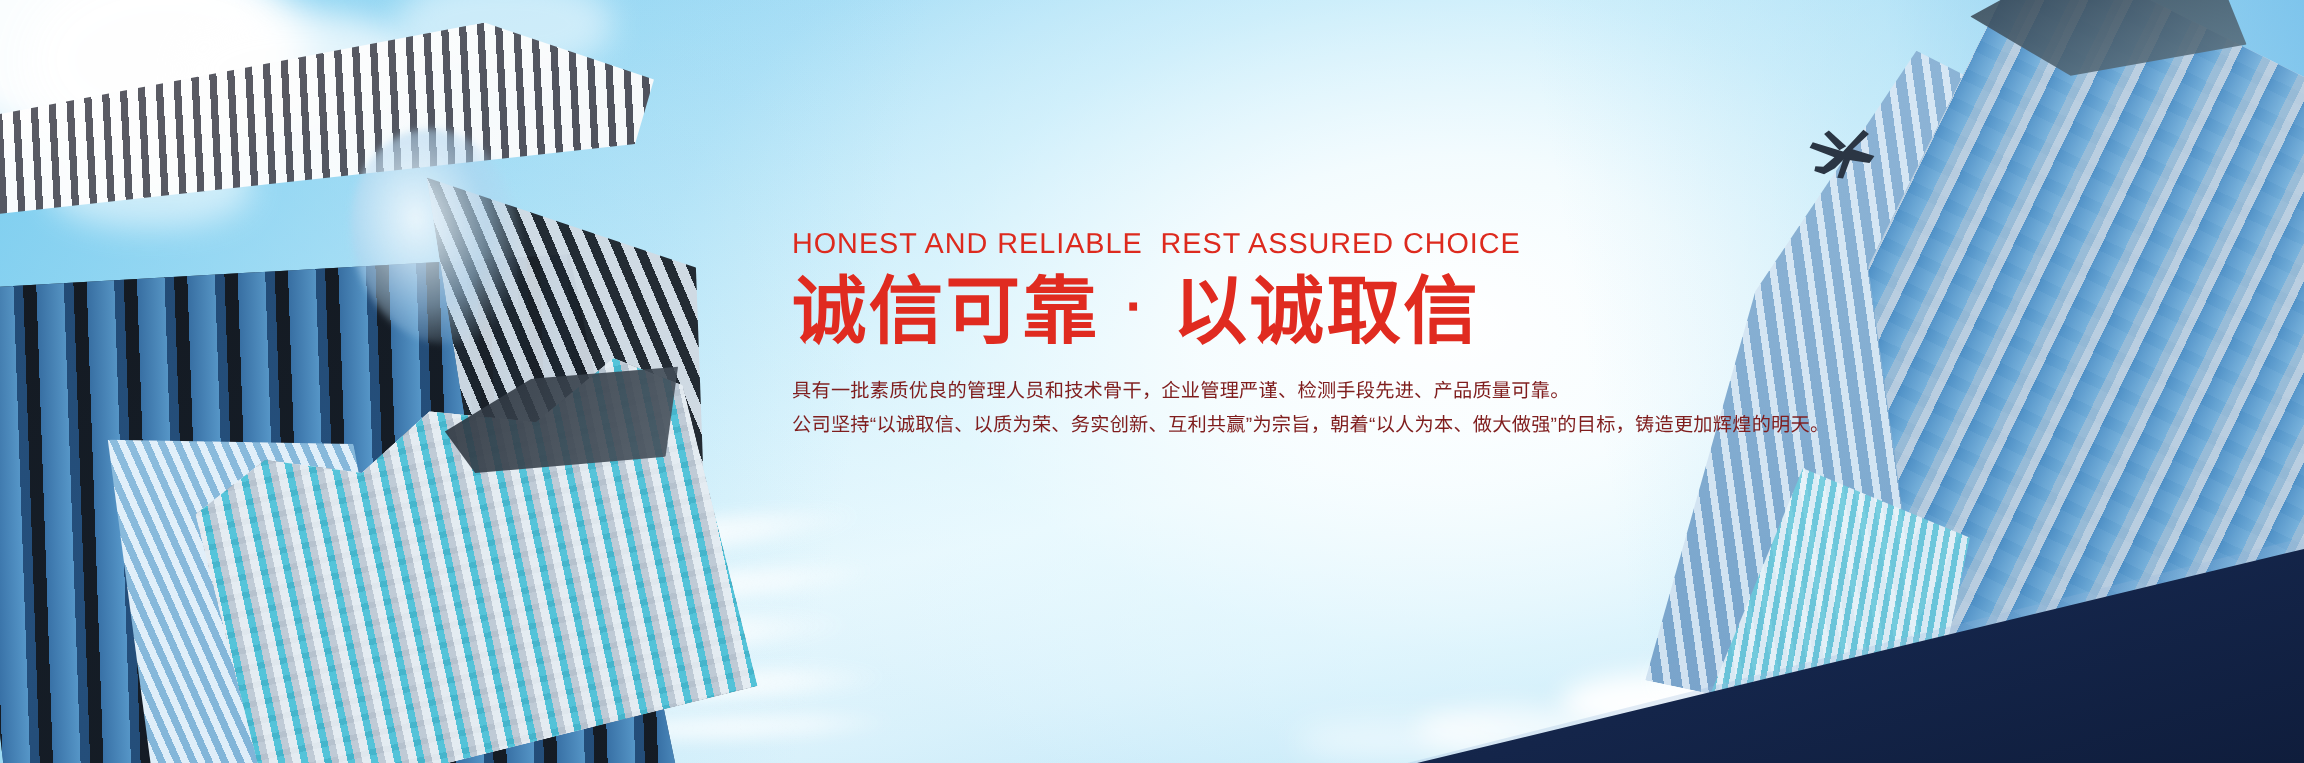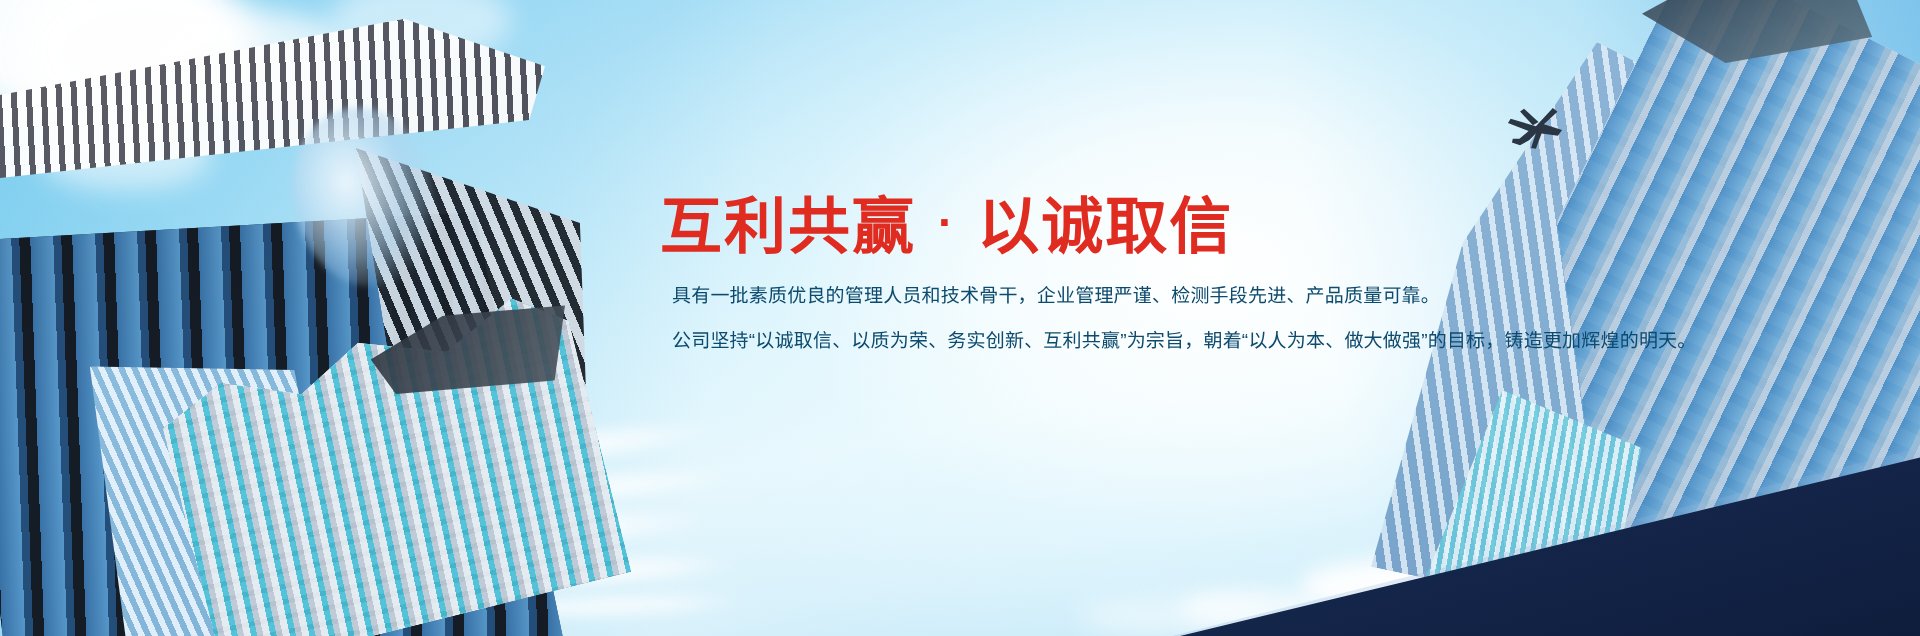--- a/index.html
+++ b/index.html
@@ -319,24 +319,24 @@
     letter-spacing: 2px;
     white-space: nowrap;
   }
   .headline .sep {
     display: inline-block;
     margin: 0 22px;
     font-size: 46px;
     vertical-align: 10px;
   }
   .desc {
-    margin: 12px;
-    font-size: 19px;
+    margin: 0;
+    font-size: 16px;
     line-height: 1.75;
-    color: #0c4a6e;
+    color: #7f1d1d;
     letter-spacing: 0.2px;
     white-space: nowrap;
   }
 </style>
 </head>
 <body>
 
 <div class="banner">
 
   <div class="sky"></div>
@@ -389,18 +389,19 @@
     <svg viewBox="0 0 64 50" xmlns="http://www.w3.org/2000/svg">
       <g fill="#2b3644">
         <path d="M31 24 L6 9 L2 13 L22 27 L10 33 L3 31 L1 35 L9 40 L20 37 L30 31 L52 40 L58 35 L40 24 L58 14 L54 9 Z"></path>
         <path d="M28 22 L18 4 L23 2 L35 20 Z"></path>
         <path d="M30 30 L20 46 L25 48 L36 32 Z"></path>
       </g>
     </svg>
   </div>
 
   <div class="copy">
-    <h1 class="headline"><span>互利共赢</span><span class="sep">·</span><span>以诚取信</span></h1>
+    <p class="eyebrow">HONEST AND RELIABLE  REST ASSURED CHOICE</p>
+    <h1 class="headline"><span>诚信可靠</span><span class="sep">·</span><span>以诚取信</span></h1>
     <p class="desc">具有一批素质优良的管理人员和技术骨干，企业管理严谨、检测手段先进、产品质量可靠。</p>
     <p class="desc">公司坚持“以诚取信、以质为荣、务实创新、互利共赢”为宗旨，朝着“以人为本、做大做强”的目标，铸造更加辉煌的明天。</p>
   </div>
 
 </div>
 
 </body></html>

